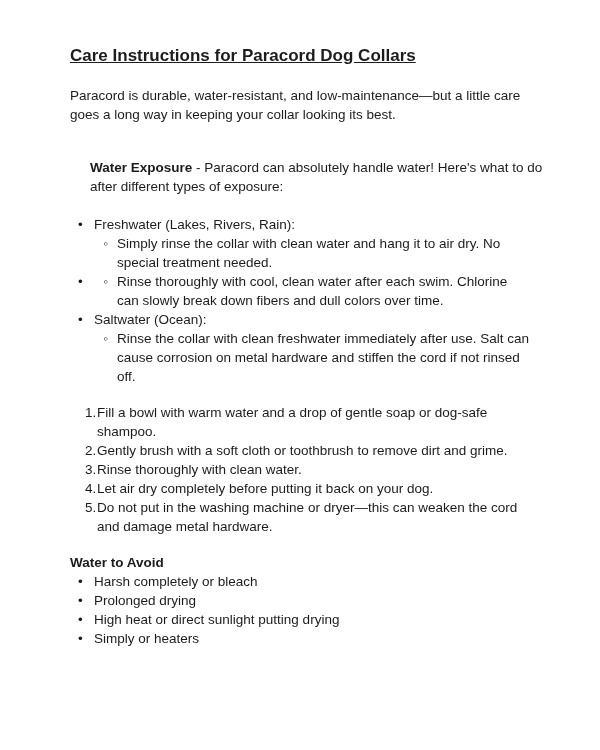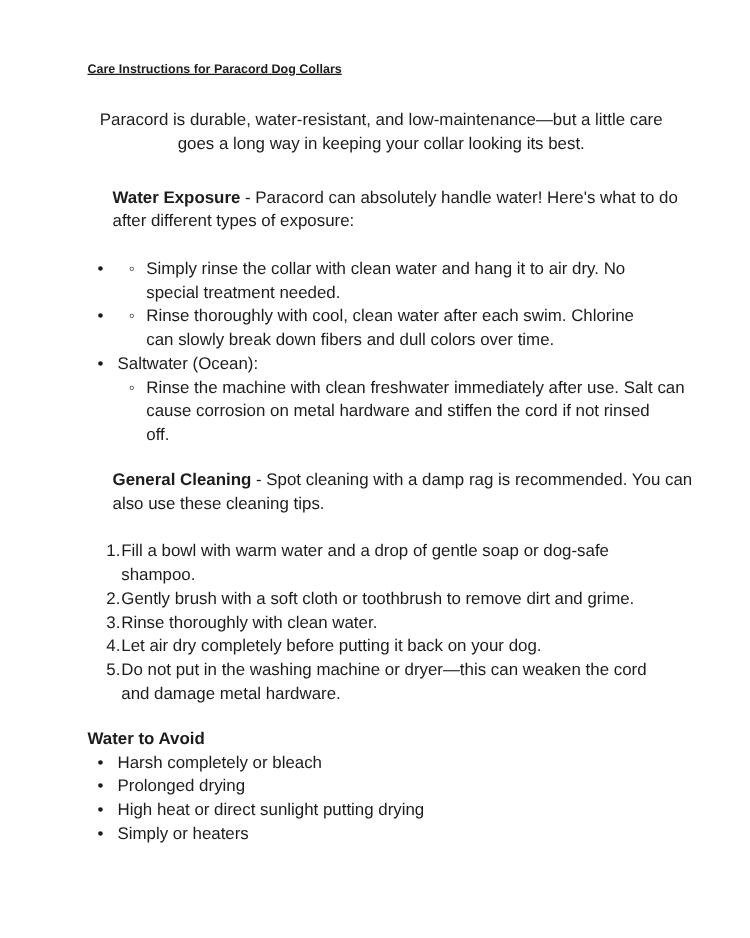--- a/index.html
+++ b/index.html
@@ -10,28 +10,28 @@
     font-family: "Liberation Sans", sans-serif;
     color: #1d1c1d;
     font-size: 13.5px;
     line-height: 19px;
     overflow: hidden;
   }
   .doc { padding: 46px 60px 0 70px; }
   .pre { white-space: pre; }
   .b { font-weight: 700; }
   .title {
-    font-size: 10px;
+    font-size: 17px;
     line-height: 19px;
     font-weight: 700;
     text-decoration: underline;
     margin: 0 0 21px 0;
   }
   p { margin: 0; }
-  .intro { margin-bottom: 24px; text-align: center; }
+  .intro { margin-bottom: 34px; }
   .lead { margin-bottom: 19px; margin-left: 20px; }
   .ul1 { margin: 0 0 17px 0; }
   .steps { margin: 0 0 17px 0; }
   .avoid { margin: 0; }
   .row { display: flex; align-items: flex-start; }
   .m1 { flex: 0 0 24px; box-sizing: border-box; padding-left: 8px; }
   .m2 { flex: 0 0 23px; box-sizing: border-box; padding-left: 9px; }
   .mnum { flex: 0 0 27px; box-sizing: border-box; padding-left: 15px; }
   .body1 { flex: 1 1 auto; min-width: 0; }
 </style>
@@ -46,20 +46,21 @@
 goes a long way in keeping your collar looking its best.</p>
 
   <p class="lead pre"><span class="b">Water Exposure</span><span> - Paracord can absolutely handle water! Here's what to do
 after different types of exposure:</span></p>
 
   <div class="ul1">
 
     <div class="row">
       <span class="m1">•</span>
       <div class="body1">
+        <div class="pre">Freshwater (Lakes, Rivers, Rain):</div>
         <div class="row">
           <span class="m2">◦</span>
           <div class="body1 pre">Simply rinse the collar with clean water and hang it to air dry. No
 special treatment needed.</div>
         </div>
       </div>
     </div>
 
     <div class="row">
       <span class="m1">•</span>
@@ -71,31 +72,29 @@
         </div>
       </div>
     </div>
 
     <div class="row">
       <span class="m1">•</span>
       <div class="body1">
         <div class="pre">Saltwater (Ocean):</div>
         <div class="row">
           <span class="m2">◦</span>
-          <div class="body1 pre">Rinse the machine with clean freshwater immediately after use. Salt can
+          <div class="body1 pre">Rinse the collar with clean freshwater immediately after use. Salt can
 cause corrosion on metal hardware and stiffen the cord if not rinsed
 off.</div>
         </div>
       </div>
     </div>
 
   </div>
 
-  <p class="lead pre"><span class="b">General Cleaning</span><span> - Spot cleaning with a damp rag is recommended. You can
-also use these cleaning tips.</span></p>
 
   <div class="steps">
 
     <div class="row">
       <span class="mnum">1.</span>
       <div class="body1 pre">Fill a bowl with warm water and a drop of gentle soap or dog-safe
 shampoo.</div>
     </div>
 
     <div class="row">

